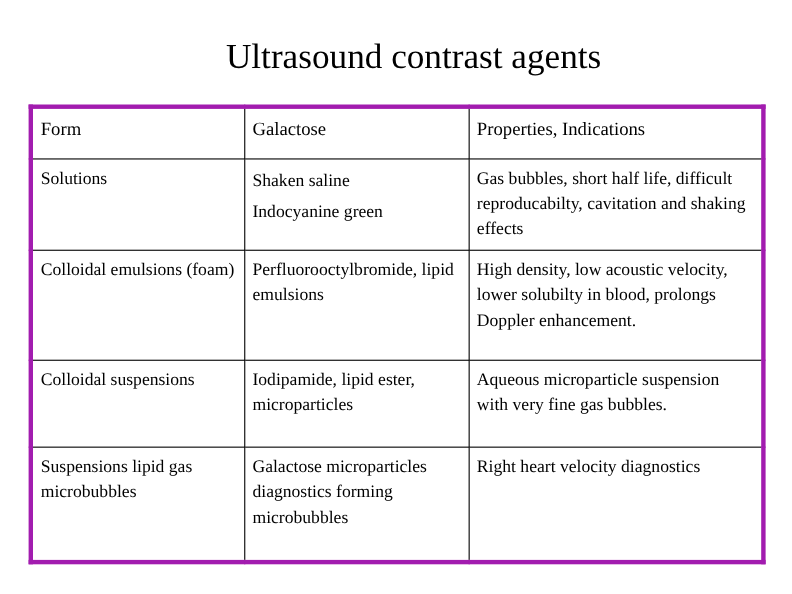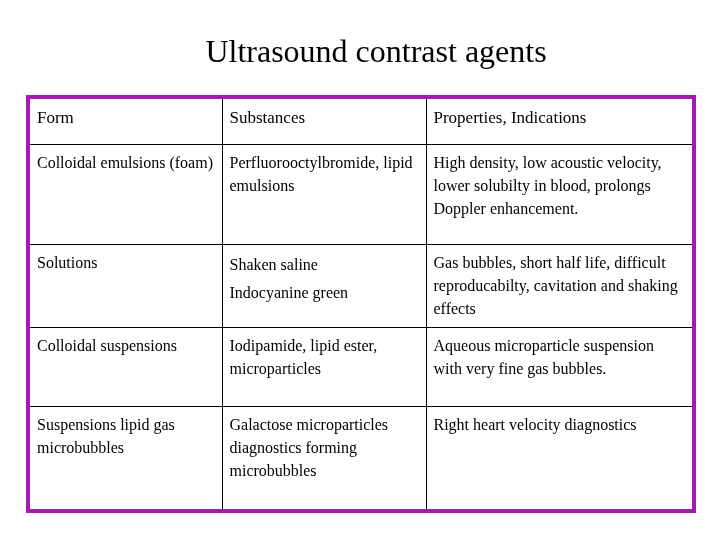--- a/index.html
+++ b/index.html
@@ -99,40 +99,40 @@
     <table class="agents-table">
       <colgroup>
         <col class="col-form">
         <col class="col-substance">
         <col class="col-props">
       </colgroup>
 
       <thead>
         <tr>
           <th>Form</th>
-          <th>Substances</th>
+          <th>Galactose</th>
           <th>Properties, Indications</th>
         </tr>
       </thead>
 
       <tbody>
-
-        <tr data-row="1">
-          <td>Colloidal emulsions (foam)</td>
-          <td>Perfluorooctylbromide, lipid emulsions</td>
-          <td>High density, low acoustic velocity, lower solubilty in blood, prolongs Doppler enhancement.</td>
-        </tr>
 
         <tr data-row="0">
           <td>Solutions</td>
           <td class="stacked-lines">
             <span class="line">Shaken saline</span>
             <span class="line">Indocyanine green</span>
           </td>
           <td>Gas bubbles, short half life, difficult reproducabilty, cavitation and shaking effects</td>
+        </tr>
+
+        <tr data-row="1">
+          <td>Colloidal emulsions (foam)</td>
+          <td>Perfluorooctylbromide, lipid emulsions</td>
+          <td>High density, low acoustic velocity, lower solubilty in blood, prolongs Doppler enhancement.</td>
         </tr>
 
         <tr data-row="2">
           <td>Colloidal suspensions</td>
           <td>Iodipamide, lipid ester, microparticles</td>
           <td>Aqueous microparticle suspension with very fine gas bubbles.</td>
         </tr>
 
         <tr data-row="3">
           <td>Suspensions lipid gas microbubbles</td>

